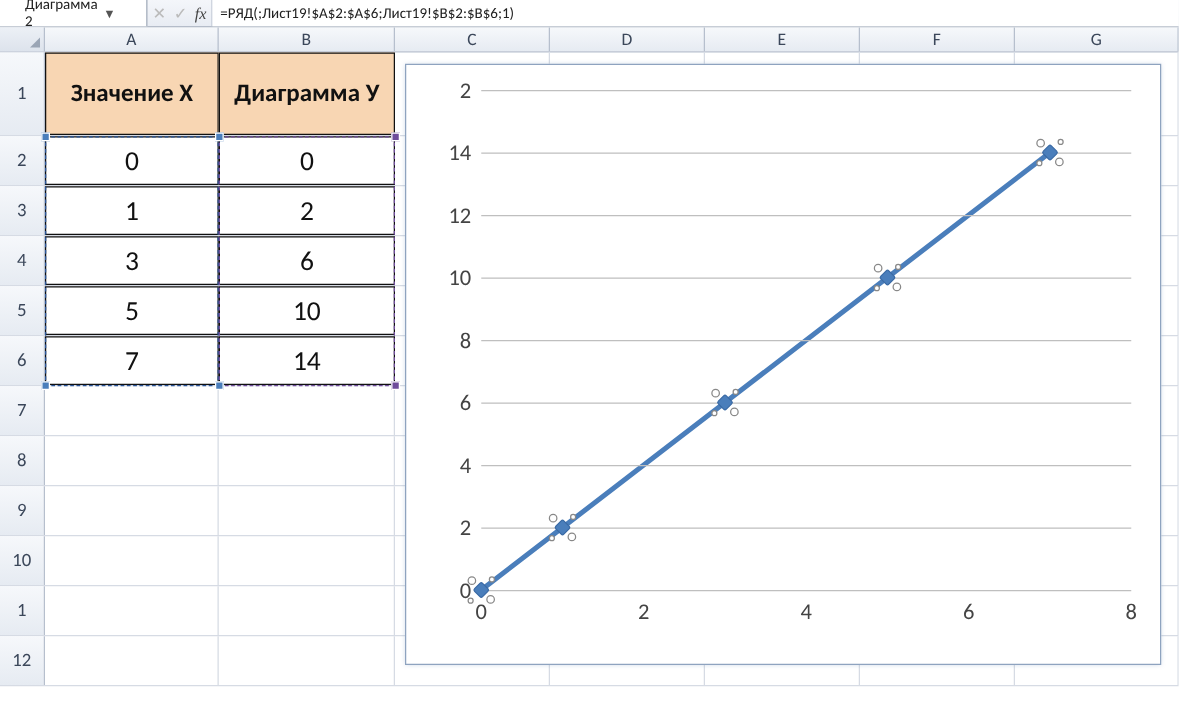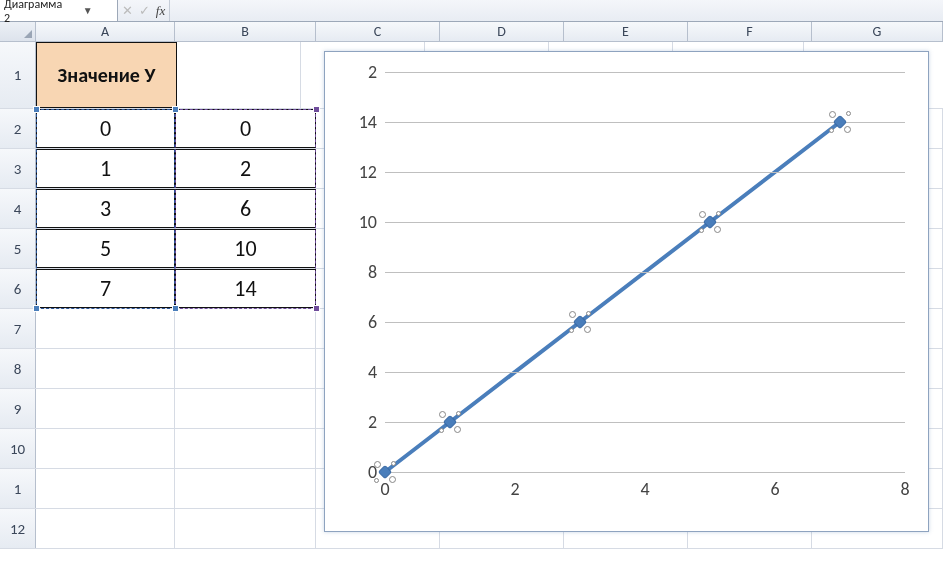--- a/index.html
+++ b/index.html
@@ -19,21 +19,21 @@
     background: linear-gradient(#f4f6fa, #e8ecf3);
     border-bottom: 1px solid #9da8b8;
     font-size: 12px;
   }
   .namebox {
     width: 118px;
     display: flex;
     align-items: center;
     border-right: 1px solid #9da8b8;
     background: #fff;
-    padding: 0 4px;
+    padding: 0 20px;
   }
   .namebox span { flex: 1; color: #222; }
   .namebox .dd { width: 12px; color: #555; font-size: 10px; text-align: center; }
   .fb-buttons {
     display: flex;
     align-items: center;
     padding: 0 4px;
     gap: 6px;
     color: #888;
     border-right: 1px solid #c5ccd7;
@@ -228,39 +228,45 @@
 
 <div class="formula-bar">
   <div class="namebox">
     <span>Диаграмма 2</span>
     <span class="dd">▼</span>
   </div>
   <div class="fb-buttons">
     <span class="dis">✕</span>
     <span class="dis">✓</span>
     <span class="fx">fx</span>
+  </div>
+  <div class="formula-input">
+    <span>=РЯД(;Лист19!$A$2:$A$6;Лист19!$B$2:$B$6;1)</span>
   </div>
 </div>
 
 <div class="col-headers">
   <div class="corner"></div>
   <div class="col-h cA">A</div>
   <div class="col-h cB">B</div>
   <div class="col-h cC">C</div>
   <div class="col-h cD">D</div>
   <div class="col-h cE">E</div>
   <div class="col-h cF">F</div>
   <div class="col-h cG">G</div>
 </div>
 
 <div class="grid">
   <div class="row r1">
     <div class="row-h">1</div>
+    <div class="cell cA hdr-cell">
+        <span>Значение Х</span>
+      </div>
     <div class="cell cB hdr-cell">
-        <span>Значение У</span>
+        <span>Диаграмма У</span>
       </div>
     <div class="cell cC"></div>
     <div class="cell cD"></div>
     <div class="cell cE"></div>
     <div class="cell cF"></div>
     <div class="cell cG"></div>
   </div>
   <div class="row">
     <div class="row-h">2</div>
     <div class="cell cA data-cell">0</div>

